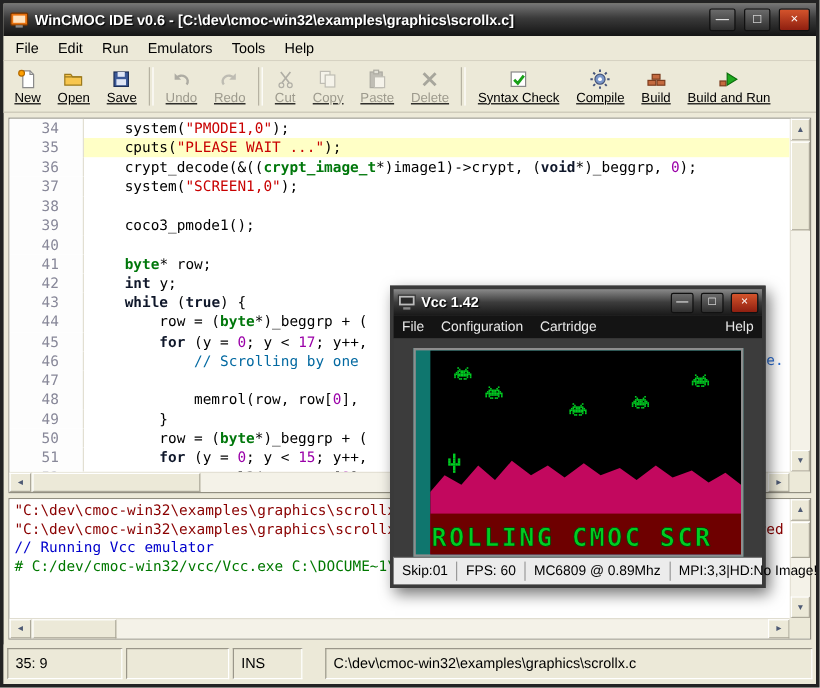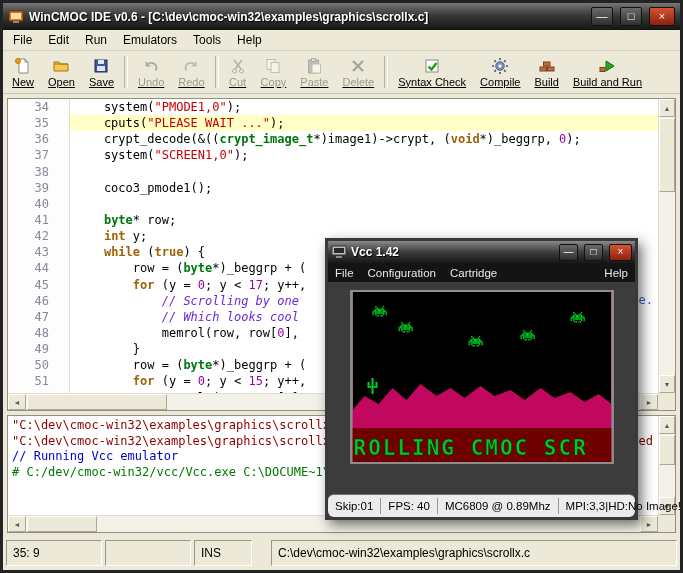--- a/index.html
+++ b/index.html
@@ -40,24 +40,24 @@
   .output-grid{flex:0 0 116px;height:116px;}
 
   
   .code-scroll{position:relative;overflow:hidden;background:#fff;}
   .code-line{display:flex;height:16.15px;line-height:16.15px;white-space:pre;
              font-family:"DejaVu Sans Mono", monospace;font-size:12px;}
   .gutter{flex:0 0 62px;width:62px;text-align:right;padding-right:20px;color:#889;
           background:#fdfdfd;border-right:1px solid #e2dfd2;box-sizing:border-box;}
   .code-text{flex:1;padding-left:5px;}
   .code-line.current .code-text{background:#ffffc6;}
-  .kw{color:#a16207;font-weight:bold;}
+  .kw{color:#0f172a;font-weight:bold;}
   .typ{color:#00770b;font-weight:bold;}
   .str{color:#c80000;}
-  .cmt{color:#6d28d9;font-style:italic;}
+  .cmt{color:#0369a1;}
   .num{color:#9a00a8;}
   .frag{position:absolute;right:5px;font-family:"DejaVu Sans Mono", monospace;font-size:12px;}
   .frag-editor{top:194px;color:#2a6ed6;}
   .frag-output{top:18px;color:#8a0000;}
 
   
   .output-scroll{position:relative;overflow:hidden;background:#fff;padding-top:2px;}
   .out-line{height:15.5px;line-height:15.5px;white-space:pre;padding-left:4px;
             font-family:"DejaVu Sans Mono", monospace;font-size:12px;}
   .out-red{color:#8a0000;}
@@ -76,37 +76,37 @@
   .hscroll .sb-thumb{top:0;bottom:0;}
   .sb-corner{background:#ece9d8;}
 
   
   .statusbar{height:26px;flex:0 0 26px;background:#ece9d8;display:flex;align-items:stretch;
              padding:3px 3px 4px 3px;gap:3px;justify-content:center;}
   .sb-cell{border:1px solid;border-color:#9a9689 #fff #fff #9a9689;display:flex;align-items:center;
            padding:0 6px;font-size:12px;color:#000;white-space:nowrap;overflow:hidden;}
 
   
-  .vcc-window{position:absolute;left:325px;top:238px;width:313px;height:282px;
+  .vcc-window{position:absolute;left:325px;top:238px;width:313px;height:252px;
               border:3px solid #3a3a3a;background:#3c3c3c;display:flex;flex-direction:column;
               box-shadow:4px 5px 12px rgba(0,0,0,.55);box-sizing:border-box;}
   .vcc-titlebar{height:22px;flex:0 0 22px;background:linear-gradient(#8a8a8a,#3c3c3c 50%,#181818);
                 display:flex;align-items:center;gap:4px;padding:0 3px;}
   .vcc-titlebar .title{color:#fff;font-weight:bold;font-size:12px;flex:1;text-shadow:1px 1px 1px #000;}
   .vcc-titlebar .winbtn{width:17px;height:15px;font-size:10px;}
   .vcc-titlebar .winbtn.close{width:21px;}
   .vcc-menubar{height:19px;flex:0 0 19px;background:#141414;display:flex;align-items:center;
                color:#e8e8e8;font-size:11.5px;}
   .vcc-menubar .menu-item{padding:2px 7px;color:#e8e8e8;}
   .vcc-menubar .right{margin-left:auto;}
   .vcc-client{flex:1;position:relative;background:#3c3c3c;}
   .vcc-screen-frame{position:absolute;left:50%;transform:translateX(-50%);top:8px;
-                    border:2px solid #8e8e8e;background:#f9a8d4;width:259px;height:170px;}
+                    border:2px solid #8e8e8e;background:#0f766e;width:259px;height:170px;padding-left:12px;}
   .vcc-statusbar{height:22px;flex:0 0 22px;background:#ececec;border-top:1px solid #777;
-                 display:flex;align-items:center;font-size:11.5px;color:#000;border-radius:6px;}
+                 display:flex;align-items:center;font-size:11.5px;color:#000;}
   .vcc-status-cell{padding:0 7px;border-right:1px solid #9a9a9a;height:16px;display:flex;align-items:center;white-space:nowrap;}
   .vcc-status-cell:last-child{border-right:none;}
 </style>
 </head>
 <body>
 
 <div class="main-window">
   <div class="titlebar">
     <svg class="app-icon" viewBox="0 0 16 16">
       <rect x="1" y="2" width="14" height="10" rx="1" fill="#e8720f" stroke="#6e3200"></rect>
@@ -241,21 +241,21 @@
           <div class="code-line"><span class="gutter">37</span><span class="code-text"><span>    system(</span><span class="str">"SCREEN1,0"</span><span>);</span></span></div>
           <div class="code-line"><span class="gutter">38</span><span class="code-text"></span></div>
           <div class="code-line"><span class="gutter">39</span><span class="code-text"><span>    coco3_pmode1();</span></span></div>
           <div class="code-line"><span class="gutter">40</span><span class="code-text"></span></div>
           <div class="code-line"><span class="gutter">41</span><span class="code-text"><span>    </span><span class="typ">byte</span><span>* row;</span></span></div>
           <div class="code-line"><span class="gutter">42</span><span class="code-text"><span>    </span><span class="kw">int</span><span> y;</span></span></div>
           <div class="code-line"><span class="gutter">43</span><span class="code-text"><span>    </span><span class="kw">while</span><span> (</span><span class="kw">true</span><span>) {</span></span></div>
           <div class="code-line"><span class="gutter">44</span><span class="code-text"><span>        row = (</span><span class="typ">byte</span><span>*)_beggrp + (</span></span></div>
           <div class="code-line"><span class="gutter">45</span><span class="code-text"><span>        </span><span class="kw">for</span><span> (y = </span><span class="num">0</span><span>; y &lt; </span><span class="num">17</span><span>; y++,</span></span></div>
           <div class="code-line"><span class="gutter">46</span><span class="code-text"><span>            </span><span class="cmt">// Scrolling by one </span></span></div>
-          <div class="code-line"><span class="gutter">47</span><span class="code-text"><span>            </span><span class="cmt">// Which looks cool </span></span></div>
+          <div class="code-line"><span class="gutter">47</span><span class="code-text"><span>            </span></span></div>
           <div class="code-line"><span class="gutter">48</span><span class="code-text"><span>            memrol(row, row[</span><span class="num">0</span><span>], </span></span></div>
           <div class="code-line"><span class="gutter">49</span><span class="code-text"><span>        }</span></span></div>
           <div class="code-line"><span class="gutter">50</span><span class="code-text"><span>        row = (</span><span class="typ">byte</span><span>*)_beggrp + (</span></span></div>
           <div class="code-line"><span class="gutter">51</span><span class="code-text"><span>        </span><span class="kw">for</span><span> (y = </span><span class="num">0</span><span>; y &lt; </span><span class="num">15</span><span>; y++,</span></span></div>
           <div class="code-line"><span class="gutter">52</span><span class="code-text"><span>            memrol2(row, row[</span><span class="num">0</span><span>],</span></span></div>
         </div>
       <div class="vscroll">
         <div class="sb-btn">▲</div>
         <div class="sb-track">
           <div class="sb-thumb" style="top:1px;height:72px;"></div>
@@ -577,17 +577,17 @@
           <rect x="23" y="94" width="2.05" height="2.05" fill="#00cc22"></rect>
           <rect x="19" y="96" width="2.05" height="2.05" fill="#00cc22"></rect>
           <rect x="19" y="98" width="2.05" height="2.05" fill="#00cc22"></rect>
           <rect x="19" y="100" width="2.05" height="2.05" fill="#00cc22"></rect>
           <text x="1" y="163" font-family="&quot;DejaVu Sans Mono&quot;, monospace" font-size="21" font-weight="bold" letter-spacing="2" fill="#00cc22" stroke="#013a01" stroke-width="0.6">ROLLING  CMOC  SCR</text>
         </svg>
     </div>
   </div>
   <div class="vcc-statusbar">
       <div class="vcc-status-cell">Skip:01</div>
-      <div class="vcc-status-cell">FPS: 40</div>
+      <div class="vcc-status-cell">FPS: 60</div>
       <div class="vcc-status-cell">MC6809 @ 0.89Mhz</div>
       <div class="vcc-status-cell" style="flex: 1 1 0%;">MPI:3,3|HD:No Image!</div>
     </div>
 </div>
 
 </body></html>

